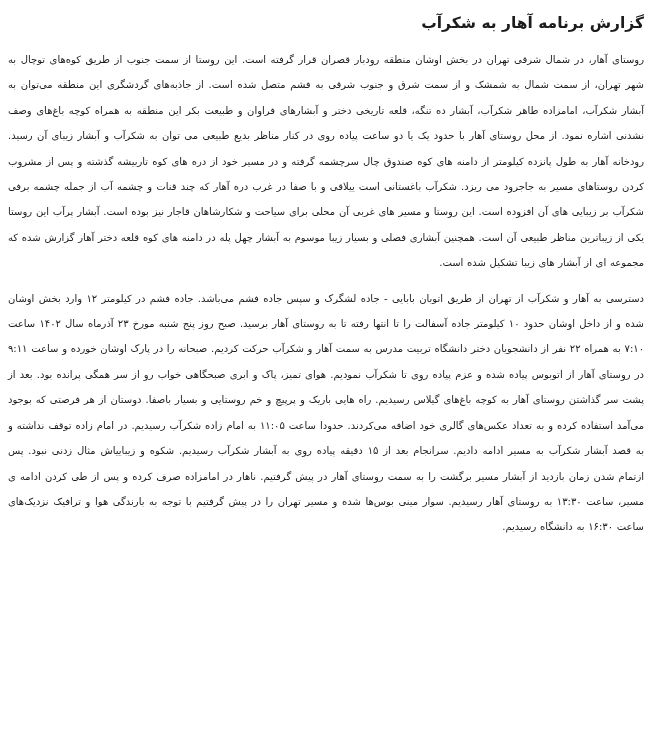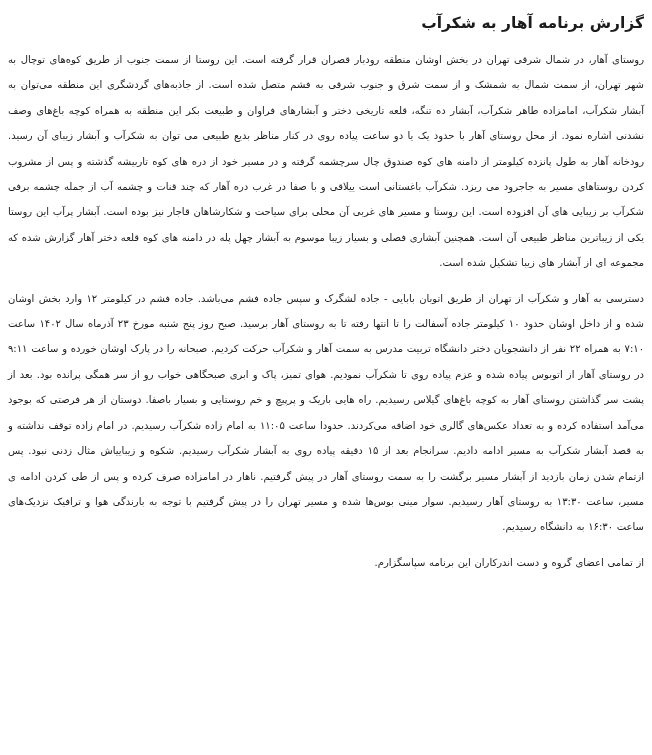--- a/index.html
+++ b/index.html
@@ -41,15 +41,14 @@
 </head>
 <body>
 
 <div class="page">
   <h1 class="doc-title">گزارش برنامه آهار به شکرآب</h1>
 
   <p class="body-para">روستای آهار، در شمال شرقی تهران در بخش اوشان منطقه رودبار قصران قرار گرفته است. این روستا از سمت جنوب از طریق کوه‌های توچال به شهر تهران، از سمت شمال به شمشک و از سمت شرق و جنوب شرقی به فشم متصل شده است. از جاذبه‌های گردشگری این منطقه می‌توان به آبشار شکرآب، امامزاده طاهر شکرآب، آبشار ده تنگه، قلعه تاریخی دختر و آبشارهای فراوان و طبیعت بکر این منطقه به همراه کوچه باغ‌های وصف نشدنی اشاره نمود. از محل روستای آهار با حدود یک یا دو ساعت پیاده روی در کنار مناظر بدیع طبیعی می توان به شکرآب و آبشار زیبای آن رسید. رودخانه آهار به طول پانزده کیلومتر از دامنه های کوه صندوق چال سرچشمه گرفته و در مسیر خود از دره های کوه تاربیشه گذشته و پس از مشروب کردن روستاهای مسیر به جاجرود می ریزد. شکرآب باغستانی است ییلاقی و با صفا در غرب دره آهار که چند قنات و چشمه آب از جمله چشمه برفی شکرآب بر زیبایی های آن افزوده است. این روستا و مسیر های غربی آن محلی برای سیاحت و شکارشاهان قاجار نیز بوده است. آبشار پرآب این روستا یکی از زیباترین مناظر طبیعی آن است. همچنین آبشاری فصلی و بسیار زیبا موسوم به آبشار چهل پله در دامنه های کوه قلعه دختر آهار گزارش شده که مجموعه ای از آبشار های زیبا تشکیل شده است.</p>
 
   <p class="body-para">دسترسی به آهار و شکرآب از تهران از طریق اتوبان بابایی - جاده لشگرک و سپس جاده فشم می‌باشد. جاده فشم در کیلومتر ۱۲ وارد بخش اوشان شده و از داخل اوشان حدود ۱۰ کیلومتر جاده آسفالت را تا انتها رفته تا به روستای آهار برسید. صبح روز پنج شنبه مورخ ۲۳ آذرماه سال ۱۴۰۲ ساعت ۷:۱۰ به همراه ۲۲ نفر از دانشجویان دختر دانشگاه تربیت مدرس به سمت آهار و شکرآب حرکت کردیم. صبحانه را در پارک اوشان خورده و ساعت ۹:۱۱ در روستای آهار از اتوبوس پیاده شده و عزم پیاده روی تا شکرآب نمودیم. هوای تمیز، پاک و ابری صبحگاهی خواب رو از سر همگی پرانده بود. بعد از پشت سر گذاشتن روستای آهار به کوچه باغ‌های گیلاس رسیدیم. راه هایی باریک و پرپیچ و خم روستایی و بسیار باصفا. دوستان از هر فرصتی که بوجود می‌آمد استفاده کرده و به تعداد عکس‌های گالری خود اضافه می‌کردند. حدودا ساعت ۱۱:۰۵ به امام زاده شکرآب رسیدیم. در امام زاده توقف نداشته و به قصد آبشار شکرآب به مسیر ادامه دادیم. سرانجام بعد از ۱۵ دقیقه پیاده روی به آبشار شکرآب رسیدیم. شکوه و زیباییاش مثال زدنی نبود. پس ازتمام شدن زمان بازدید از آبشار مسیر برگشت را به سمت روستای آهار در پیش گرفتیم. ناهار در امامزاده صرف کرده و پس از طی کردن ادامه ی مسیر، ساعت ۱۳:۳۰ به روستای آهار رسیدیم. سوار مینی بوس‌ها شده و مسیر تهران را در پیش گرفتیم با توجه به بارندگی هوا و ترافیک نزدیک‌های ساعت ۱۶:۳۰ به دانشگاه رسیدیم.</p>
 
-  <p class="body-para thanks-para">از تمامی اعضای گروه و دست اندرکاران این برنامه سپاسگزارم.</p>
 
 </div>
 
 </body></html>

